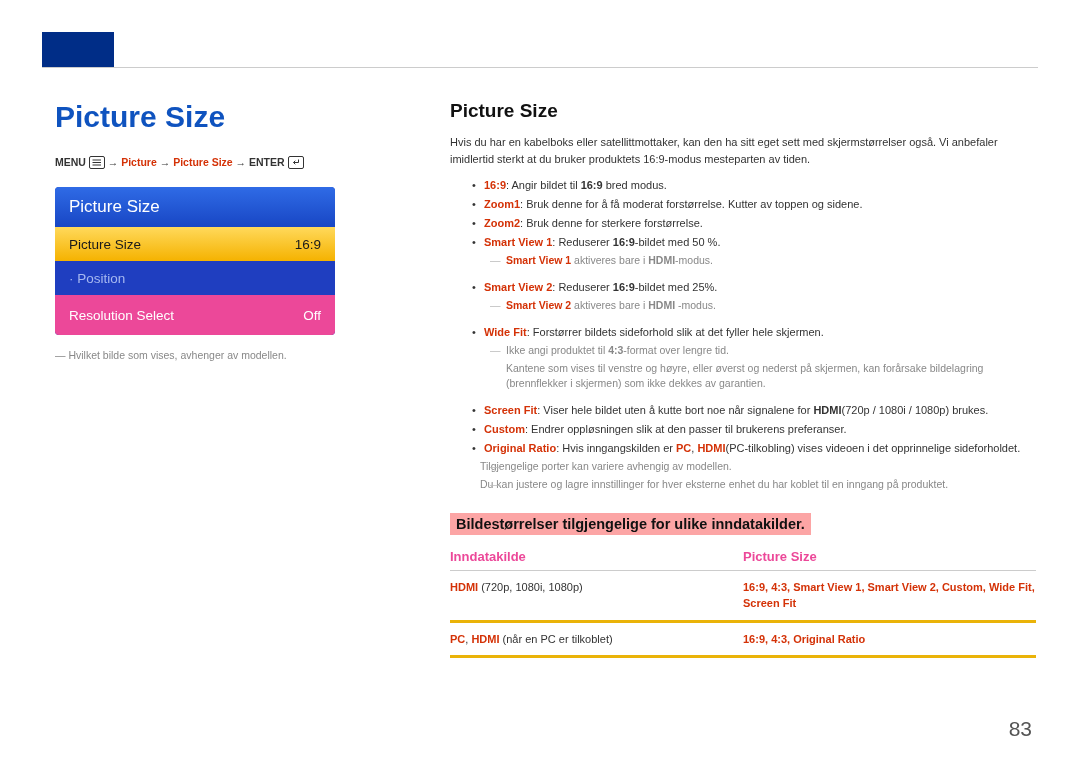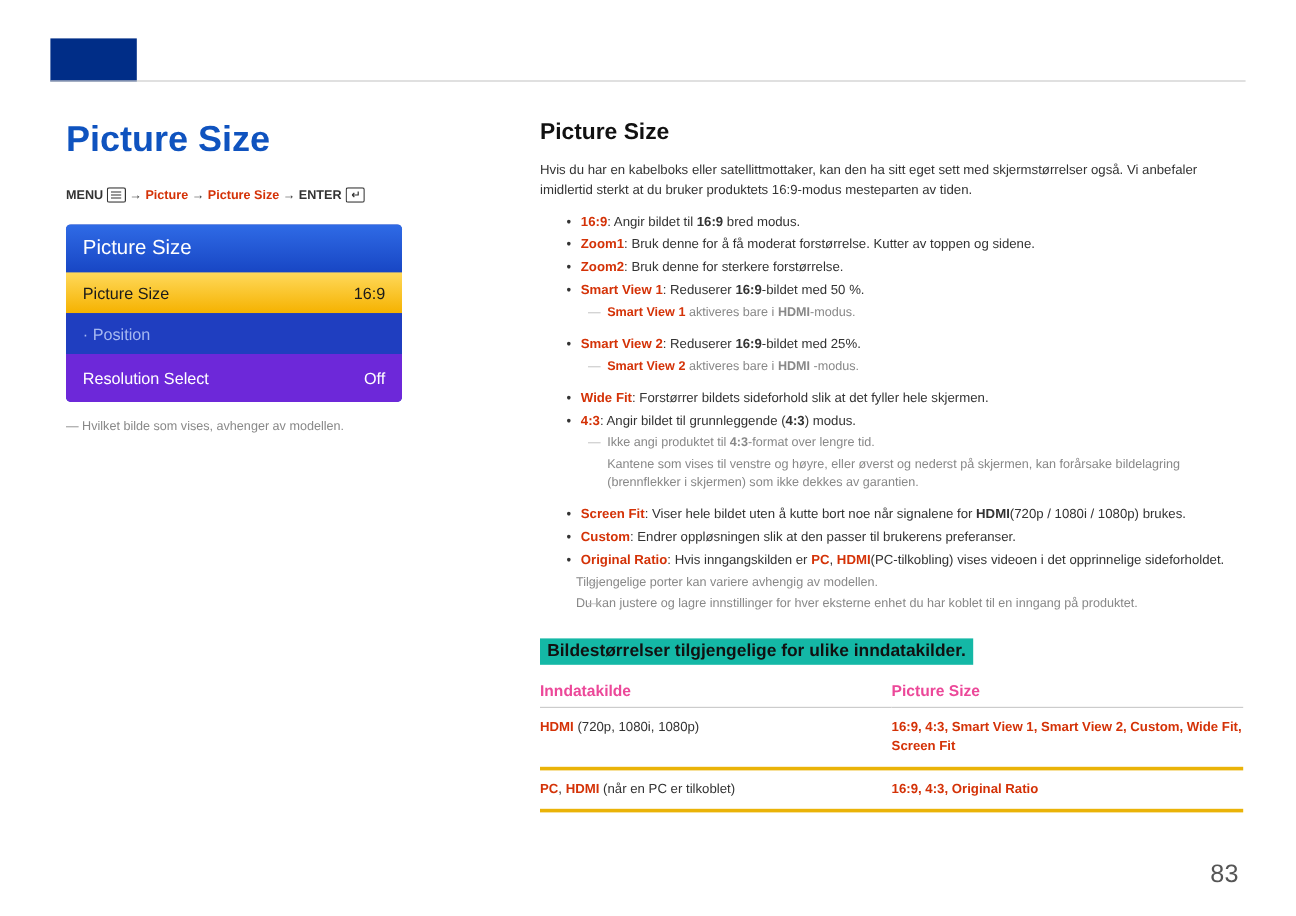--- a/index.html
+++ b/index.html
@@ -72,21 +72,21 @@
 .menu-panel .mp-row.active {
   background: linear-gradient(#ffd95b, #f5b200);
   color: #1a1a1a;
 }
 .menu-panel .mp-row.inactive {
   background: #1f3ec0;
   color: #a6b8f0;
   align-items: center;
 }
 .menu-panel .mp-row.normal {
-  background: #6d28d9;
+  background: #ec4899;
 }
 .menu-panel .mp-row.rs { height: 40px; }
 .menu-caption {
   font-size: 10.5px;
   color: #888;
   margin-top: 14px;
   width: 300px;
 }
 .right-col {
   position: absolute;
@@ -145,21 +145,21 @@
 .sub-note .accent-b { color: #d43207; font-weight: 700; }
 .sub-note .bold { font-weight: 700; }
 .sub-block {
   font-size: 10.5px;
   color: #888;
   line-height: 1.5;
   padding-left: 56px;
   margin-top: 1px;
 }
 .sub-bar {
-  background: #14b8a6;
+  background: #fca5a5;
   display: inline-block;
   padding: 3px 6px;
   font-size: 14.5px;
   font-weight: 700;
   color: #111;
   margin-top: 18px;
   margin-bottom: 10px;
 }
 .tbl {
   width: 586px;
@@ -240,21 +240,20 @@
     <li><span class="accent">Zoom2</span><span>: Bruk denne for sterkere forstørrelse.</span></li>
     <li><span class="accent">Smart View 1</span><span>: Reduserer </span><span class="bold">16:9</span><span>-bildet med 50 %.</span></li>
   </ul>
   <div class="sub-note"><span class="accent-b">Smart View 1</span><span> aktiveres bare i </span><span class="bold">HDMI</span><span>-modus.</span></div>
   <ul class="bullets">
     <li><span class="accent">Smart View 2</span><span>: Reduserer </span><span class="bold">16:9</span><span>-bildet med 25%.</span></li>
   </ul>
   <div class="sub-note"><span class="accent-b">Smart View 2</span><span> aktiveres bare i </span><span class="bold">HDMI</span><span> -modus.</span></div>
   <ul class="bullets">
     <li><span class="accent">Wide Fit</span><span>: Forstørrer bildets sideforhold slik at det fyller hele skjermen.</span></li>
-    <li><span class="accent">4:3</span><span>: Angir bildet til grunnleggende (</span><span class="bold">4:3</span><span>) modus.</span></li>
   </ul>
   <div class="sub-note"><span>Ikke angi produktet til </span><span class="bold">4:3</span><span>-format over lengre tid.</span></div>
   <div class="sub-block">Kantene som vises til venstre og høyre, eller øverst og nederst på skjermen, kan forårsake bildelagring (brennflekker i skjermen) som ikke dekkes av garantien.</div>
   <ul class="bullets">
     <li><span class="accent">Screen Fit</span><span>: Viser hele bildet uten å kutte bort noe når signalene for </span><span class="bold">HDMI</span><span>(720p / 1080i / 1080p) brukes.</span></li>
     <li><span class="accent">Custom</span><span>: Endrer oppløsningen slik at den passer til brukerens preferanser.</span></li>
     <li><span class="accent">Original Ratio</span><span>: Hvis inngangskilden er </span><span class="accent">PC</span><span>, </span><span class="accent">HDMI</span><span>(PC-tilkobling) vises videoen i det opprinnelige sideforholdet.</span></li>
   </ul>
   <div class="sub-note" style="padding-left:30px"><span>Tilgjengelige porter kan variere avhengig av modellen.</span></div>
   <div class="sub-note" style="padding-left:30px"><span>Du kan justere og lagre innstillinger for hver eksterne enhet du har koblet til en inngang på produktet.</span></div>

